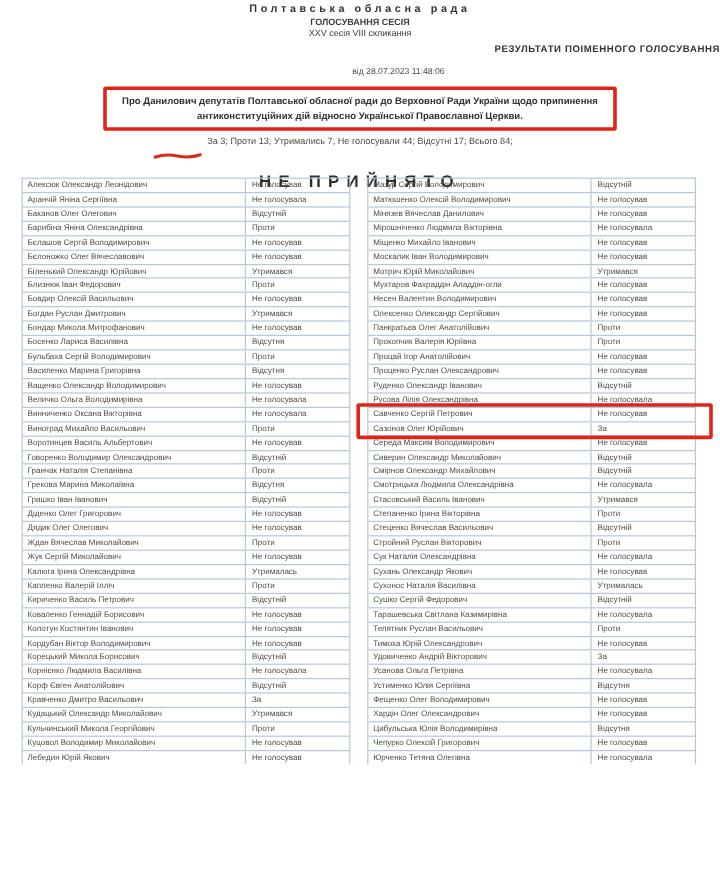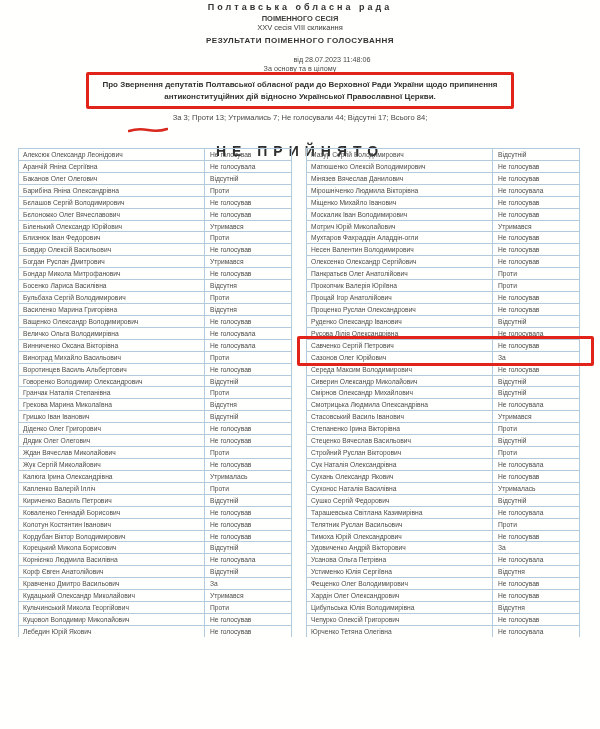--- a/index.html
+++ b/index.html
@@ -4,21 +4,21 @@
 <style>
   html,body{margin:0;padding:0;background:#fffffd;}
   .page{
     position:relative;width:600px;height:637px;background:#fffffd;overflow:hidden;
     font-family:"Liberation Sans","DejaVu Sans",sans-serif;color:#4a4a4a;
   }
   .center{position:absolute;left:0;width:600px;text-align:center;}
   .org-title{top:2px;font-size:9px;font-weight:bold;letter-spacing:3px;color:#333;}
   .session-1{top:14px;font-size:7.5px;font-weight:bold;color:#3c3c3c;}
   .session-2{top:23px;font-size:7.5px;font-weight:normal;color:#3c3c3c;}
-  .results-title{top:36px;font-size:8px;font-weight:bold;color:#333;letter-spacing:.5px;}
+  .results-title{top:36px;font-size:8px;font-weight:bold;color:#333;letter-spacing:.5px;text-align:right;}
   .dt{top:55px;font-size:7.2px;color:#4a4a4a;margin-left:32px;}
   .basis{top:64px;font-size:7.2px;color:#4a4a4a;}
   .question-box{
     position:absolute;left:86px;top:72px;width:428px;height:37px;box-sizing:border-box;
     border:3px solid #e2231a;border-radius:2px;display:flex;align-items:center;justify-content:center;
   }
   .question-box .q{font-size:8px;font-weight:bold;color:#333;text-align:center;line-height:1.45;padding:0 6px;}
   .summary{top:113px;font-size:7.6px;color:#484848;}
   .za-underline{position:absolute;left:128px;top:126px;width:40px;height:8px;}
   .decision{top:143px;font-size:14px;font-weight:bold;color:#2e2e2e;letter-spacing:6px;}
@@ -43,28 +43,27 @@
   .sig-label{position:absolute;left:271px;top:0;font-size:6.9px;color:#4a4a4a;}
   .sig-line{position:absolute;left:405px;top:8px;width:92px;border-bottom:1.2px solid #555;}
   .sig-name{position:absolute;left:508px;top:2px;font-size:7px;color:#4a4a4a;}
 </style>
 </head>
 <body>
 
 <div class="page">
 
   <div class="center org-title">Полтавська обласна рада</div>
-  <div class="center session-1">ПОІМЕННОГО СЕСІЯ</div>
+  <div class="center session-1">ГОЛОСУВАННЯ СЕСІЯ</div>
   <div class="center session-2">XXV сесія VIII скликання</div>
   <div class="center results-title">РЕЗУЛЬТАТИ ПОІМЕННОГО ГОЛОСУВАННЯ</div>
   <div class="center dt">від 28.07.2023 11:48:06</div>
-  <div class="center basis">За основу та в цілому</div>
 
   <div class="question-box">
-    <div class="q">Про Звернення депутатів Полтавської обласної ради до Верховної Ради України щодо припинення антиконституційних дій відносно Української Православної Церкви.</div>
+    <div class="q">Про Данилович депутатів Полтавської обласної ради до Верховної Ради України щодо припинення антиконституційних дій відносно Української Православної Церкви.</div>
   </div>
 
   <div class="center summary">За 3; Проти 13; Утримались 7; Не голосували 44; Відсутні 17; Всього 84;</div>
 
   <svg class="za-underline" viewBox="0 0 40 8">
     <path d="M1,5 Q10,2 20,4 T39,3" fill="none" stroke="#d9291f" stroke-width="2.6" stroke-linecap="round"></path>
   </svg>
 
   <div class="center decision">НЕ ПРИЙНЯТО</div>
 

